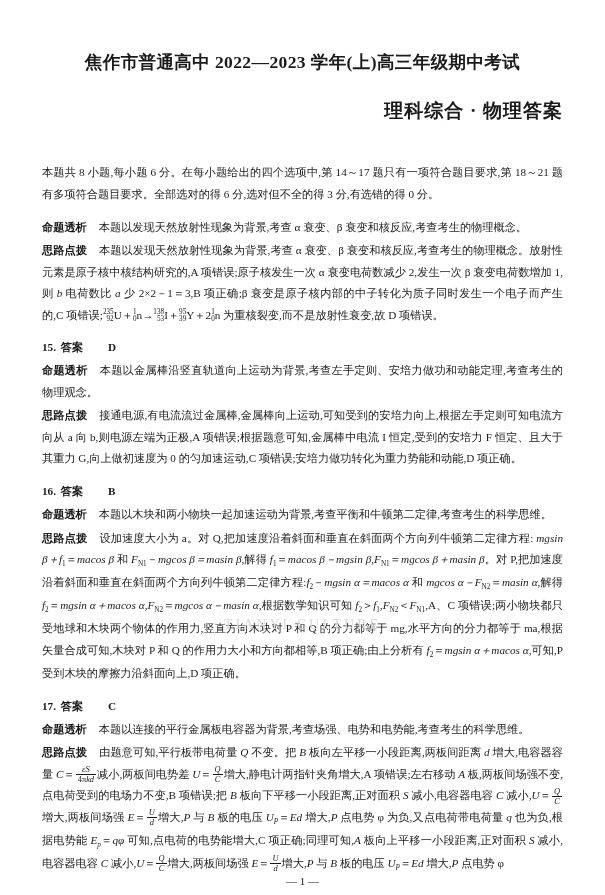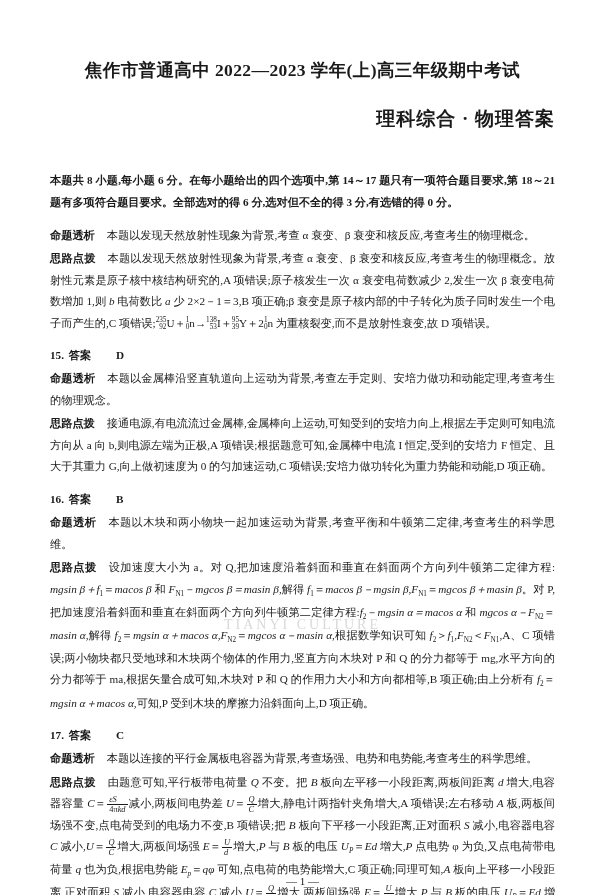--- a/index.html
+++ b/index.html
@@ -12,21 +12,21 @@
     height: 895px;
     font-family: "Liberation Serif", serif;
     color: #1a1a1a;
     position: relative;
     overflow: hidden;
   }
   .page {
     position: relative;
     width: 605px;
     height: 895px;
-    padding: 16px;
+    padding: 8px;
     box-sizing: border-box;
   }
   .inner {
     padding: 30px 34px 0 34px;
   }
   h1.doc-title {
     font-size: 17.5px;
     font-weight: bold;
     text-align: center;
     margin: 12px 0 0 0;
@@ -38,21 +38,21 @@
     font-weight: bold;
     text-align: right;
     margin: 24px 0 16px 0;
     letter-spacing: 1px;
   }
   .instructions {
     font-size: 11.2px;
     line-height: 1.95;
     margin-top: 38px;
     text-align: justify;
-    font-weight: bold;
+    font-weight: normal;
   }
   .qblock {
     margin-top: 11px;
   }
   .ans-line {
     font-size: 11.2px;
     line-height: 1.9;
     font-weight: bold;
   }
   .ans-line .qno {
@@ -79,20 +79,21 @@
   }
   .para .body {
     font-weight: normal;
   }
   .ital {
     font-style: italic;
   }
   .frac {
     display: inline-block;
     vertical-align: middle;
+    text-align: center;
     font-size: 8.4px;
     line-height: 1.08;
     margin: 0 1px;
     position: relative;
     top: -0.5px;
   }
   .frac .num {
     display: block;
     border-bottom: 1px solid #1a1a1a;
     padding: 0 2px;

